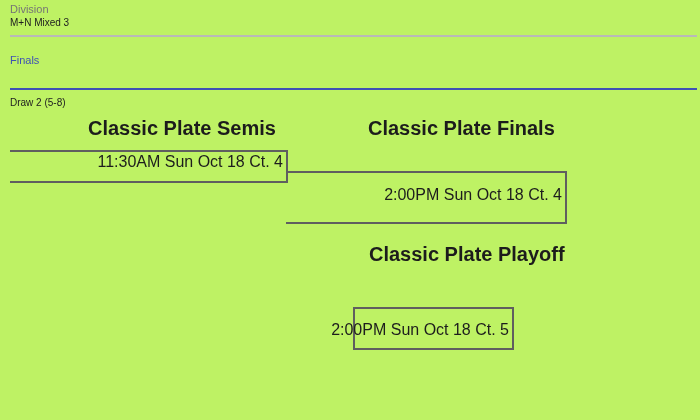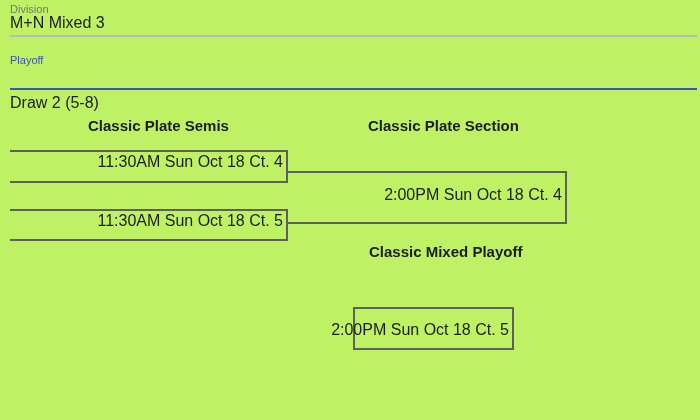--- a/index.html
+++ b/index.html
@@ -16,21 +16,21 @@
     position: absolute;
     left: 10px;
     font-size: 11px;
     line-height: 12px;
     color: #757575;
   }
   .field-label.accent { color: #3f51b5; }
   .field-value {
     position: absolute;
     left: 10px;
-    font-size: 16px;
+    font-size: 10px;
     line-height: 19px;
     color: #212121;
   }
   .underline {
     position: absolute;
     left: 10px;
     width: 687px;
     height: 2px;
   }
   .underline.gray { background: #b9b9b9; }
@@ -39,21 +39,21 @@
   #division-label   { top: 3px; }
   #division-value   { top: 13px; }
   #division-line    { top: 35px; }
   #section-label    { top: 54px; }
   #section-value    { top: 65px; margin-top: 28px; }
   #section-line     { top: 88px; }
 
   
   .round-header {
     position: absolute;
-    font-size: 15px;
+    font-size: 20px;
     font-weight: bold;
     color: #1c1c1c;
     white-space: nowrap;
   }
   #hdr-semis   { left: 88px;  top: 117px; }
   #hdr-finals  { left: 368px; top: 117px; }
   #hdr-playoff { left: 369px; top: 243px; }
 
   
   .match {
@@ -95,35 +95,32 @@
 </style>
 </head>
 <body>
 
 <div class="page">
 
   <div id="division-label" class="field-label">Division</div>
   <div id="division-value" class="field-value">M+N Mixed 3</div>
   <div id="division-line" class="underline gray"></div>
 
-  <div id="section-label" class="field-label accent">Playoff</div>
+  <div id="section-label" class="field-label accent">Finals</div>
   <div id="section-value" class="field-value">Draw 2 (5-8)</div>
   <div id="section-line" class="underline accent"></div>
 
   <div id="hdr-semis" class="round-header">Classic Plate Semis</div>
-  <div id="hdr-finals" class="round-header">Classic Plate Section</div>
-  <div id="hdr-playoff" class="round-header">Classic Mixed Playoff</div>
+  <div id="hdr-finals" class="round-header">Classic Plate Finals</div>
+  <div id="hdr-playoff" class="round-header">Classic Plate Playoff</div>
 
   <div id="match-semi-1" class="match">
     <span class="time">11:30AM Sun Oct 18 Ct. 4</span>
   </div>
 
-  <div id="match-semi-2" class="match">
-    <span class="time">11:30AM Sun Oct 18 Ct. 5</span>
-  </div>
 
   <div id="match-final" class="match">
     <span class="time">2:00PM Sun Oct 18 Ct. 4</span>
   </div>
 
   <div id="match-playoff" class="match">
     <span class="time">2:00PM Sun Oct 18 Ct. 5</span>
   </div>
 
 </div>

